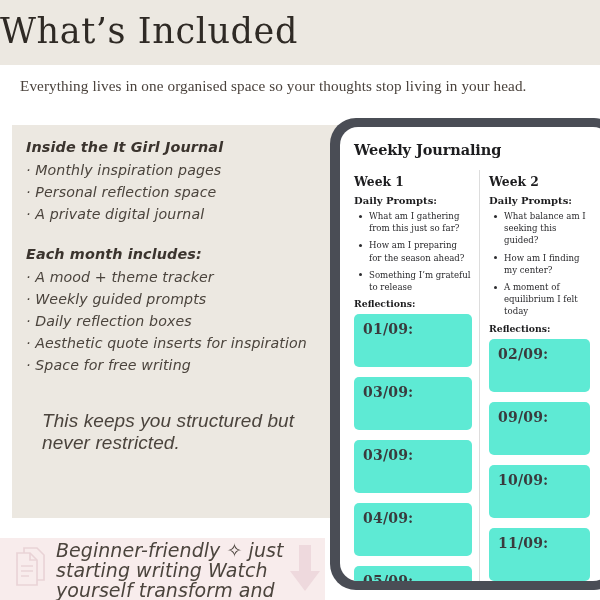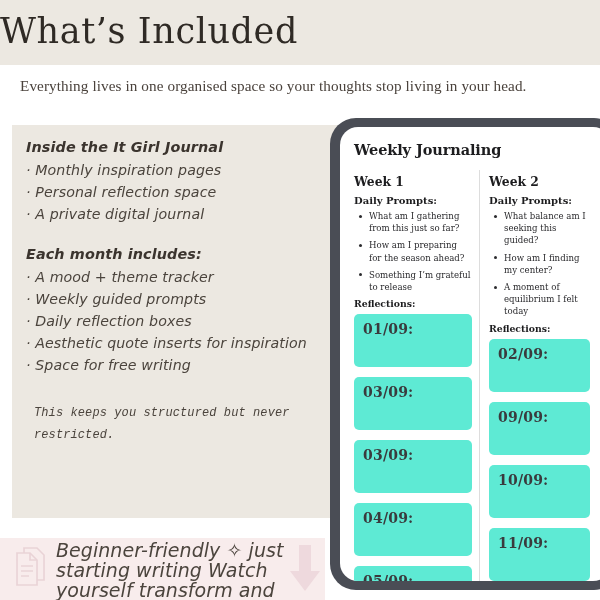--- a/index.html
+++ b/index.html
@@ -84,27 +84,27 @@
     font-style: italic;
     font-size: 14.2px;
     color: #4b443d;
     line-height: 22px;
     letter-spacing: 0.1px;
     margin: 0;
     white-space: pre-wrap;
   }
   .lp-spacer { height: 18px; }
   .lp-closing {
-    font-family: Liberation Mono, monospace;
+    font-family: Liberation Sans, sans-serif;
     font-style: italic;
-    font-size: 12px;
+    font-size: 19px;
     color: #4b443d;
     line-height: 22px;
     letter-spacing: 0.1px;
-    margin: 8px;
+    margin: 16px;
   }
 
   
   .footer-band {
     position: absolute;
     left: 0;
     top: 538px;
     width: 325px;
     height: 62px;
     background: #f8ecec;

